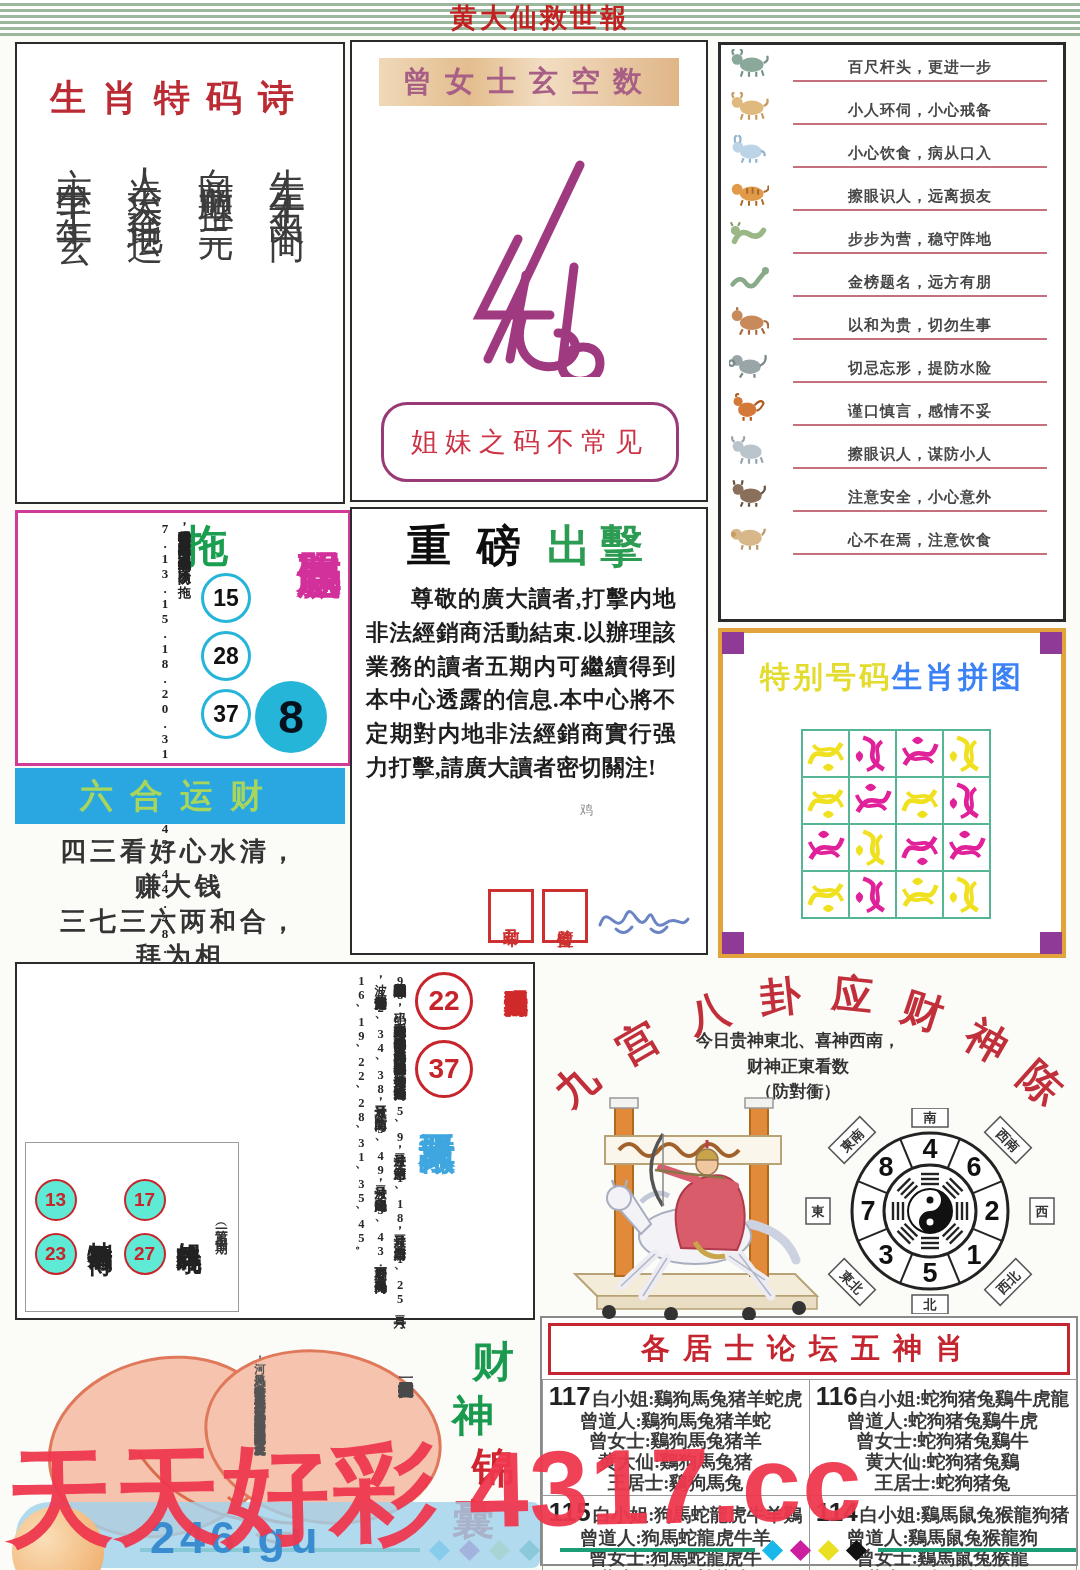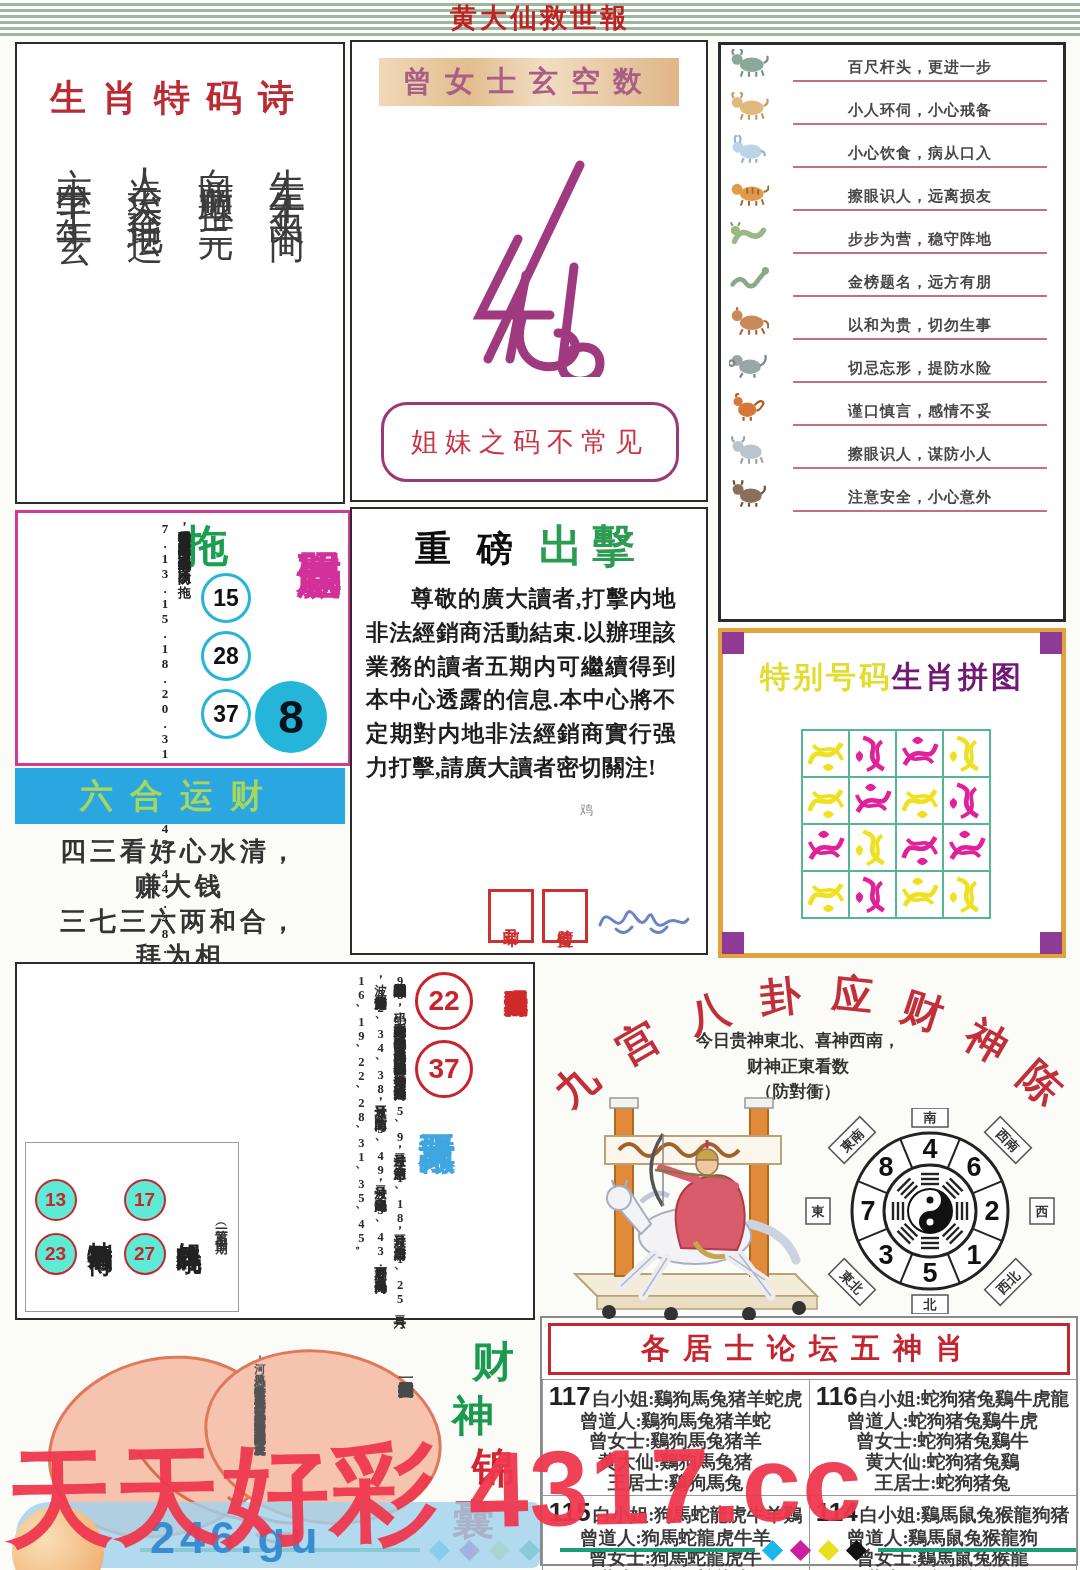--- a/index.html
+++ b/index.html
@@ -47,34 +47,34 @@
   #ly .flow{position:absolute;left:8px;top:8px;width:168px;height:232px;font-size:13px;line-height:1.5;
             color:#222;font-weight:700;}
   
   #lh{left:15px;top:768px;width:330px;}
   #lh .ban{height:56px;background:#2aa7e0;display:flex;align-items:center;justify-content:center;}
   #lh .ban span{color:#a8d65c;font-size:33px;font-weight:900;letter-spacing:17px;font-family:"Liberation Sans",sans-serif;}
   #lh .lines{padding-top:10px;text-align:center;font-size:26px;font-weight:700;color:#333;line-height:1.35;letter-spacing:4px;}
   
   #zb{left:350px;top:507px;width:358px;height:448px;}
   #zb .tt{text-align:center;margin-top:8px;}
-  #zb .tt .b{font-size:36px;font-weight:900;color:#0d0d0d;letter-spacing:26px;}
+  #zb .tt .b{font-size:44px;font-weight:900;color:#0d0d0d;letter-spacing:26px;}
   #zb .tt .g{font-size:44px;font-weight:900;color:#2c9c52;letter-spacing:8px;}
   #zb .body{padding:6px 30px 0 14px;font-size:22.5px;font-weight:700;color:#1e1e1e;line-height:1.5;
             text-align:justify;text-indent:2em;letter-spacing:0.5px;}
   #zb .tiny{position:absolute;left:228px;top:292px;font-size:13px;color:#8a8a8a;}
   #zb .seals{position:absolute;right:14px;bottom:10px;display:flex;align-items:flex-end;gap:8px;}
   #zb .seal{width:40px;height:48px;border:3px solid #cc3030;display:flex;align-items:center;justify-content:center;}
   #zb .seal span{writing-mode:vertical-rl;text-orientation:upright;color:#cc3030;font-weight:900;font-size:17px;line-height:1;}
   
   #pz{left:718px;top:628px;width:348px;height:330px;border:5px solid #e2a23c;background:#fff;box-sizing:border-box;}
   #pz .corner{position:absolute;width:22px;height:22px;background:#8e3a96;}
   #pz .pt{text-align:center;margin-top:24px;font-size:30px;font-weight:900;letter-spacing:3px;
           font-family:"Liberation Sans",sans-serif;}
-  #pz .pt .y{color:#e3dc2e;} #pz .pt .p{color:#701a75;}
+  #pz .pt .y{color:#e3dc2e;} #pz .pt .p{color:#3b82f6;}
   #pz .grid{position:absolute;left:78px;top:96px;width:188px;height:188px;display:grid;
             grid-template-columns:repeat(4,1fr);grid-template-rows:repeat(4,1fr);
             border:1.5px solid #56b694;}
   #pz .pcell{border:1px solid #56b694;display:flex;align-items:center;justify-content:center;overflow:hidden;}
   #pz .pcell:nth-child(2n) svg{transform:rotate(90deg);}
   #pz .pcell:nth-child(3n) svg{transform:rotate(180deg);}
   
   #tr{left:15px;top:962px;width:520px;height:358px;}
   #tr .side{position:absolute;right:4px;top:8px;height:342px;font-size:24px;font-weight:900;color:#d02a2a;line-height:1.1;}
   #tr .bigc{position:absolute;left:398px;width:52px;height:52px;border:3.5px solid #c7242c;border-radius:50%;
@@ -235,20 +235,29 @@
           </svg></span>
       <span class="tx">擦眼识人，谋防小人</span>
     </div>
     <div class="zrow">
       <span class="ic"><svg width="40" height="28" viewBox="0 0 44 30">
             <ellipse cx="24" cy="18" rx="12" ry="8" fill="#8a6f5a"></ellipse>
             <circle cx="10" cy="11" r="6" fill="#8a6f5a"></circle>
             <path d="M6,6 l-1,-5 M14,6 l1,-5 M15,25 l-2,5 M22,26 v4 M30,26 v4 M35,16 q6,-4 4,-9" stroke="#6a5442" stroke-width="2.4" fill="none"></path>
           </svg></span>
       <span class="tx">注意安全，小心意外</span>
+    </div>
+    <div class="zrow">
+      <span class="ic"><svg width="40" height="28" viewBox="0 0 44 30">
+            <ellipse cx="23" cy="17" rx="13" ry="9" fill="#d8b88a"></ellipse>
+            <circle cx="8" cy="13" r="6" fill="#d8b88a"></circle>
+            <ellipse cx="5" cy="13" rx="2.5" ry="3" fill="#c49a66"></ellipse>
+            <path d="M15,25 l-1,5 M23,26 v4 M31,25 v5 M36,14 q4,-3 3,-7" stroke="#b89868" stroke-width="2.4" fill="none"></path>
+          </svg></span>
+      <span class="tx">心不在焉，注意饮食</span>
     </div>
   </div>
 
   <div id="ly" class="abs">
     <div class="title vtext">连赢码胆</div>
     <div class="tuo">拖</div>
     <div class="c" style="left:183px;top:60px;">15</div>
     <div class="c" style="left:183px;top:118px;">28</div>
     <div class="c" style="left:183px;top:176px;">37</div>
     <div class="ball">8</div>

